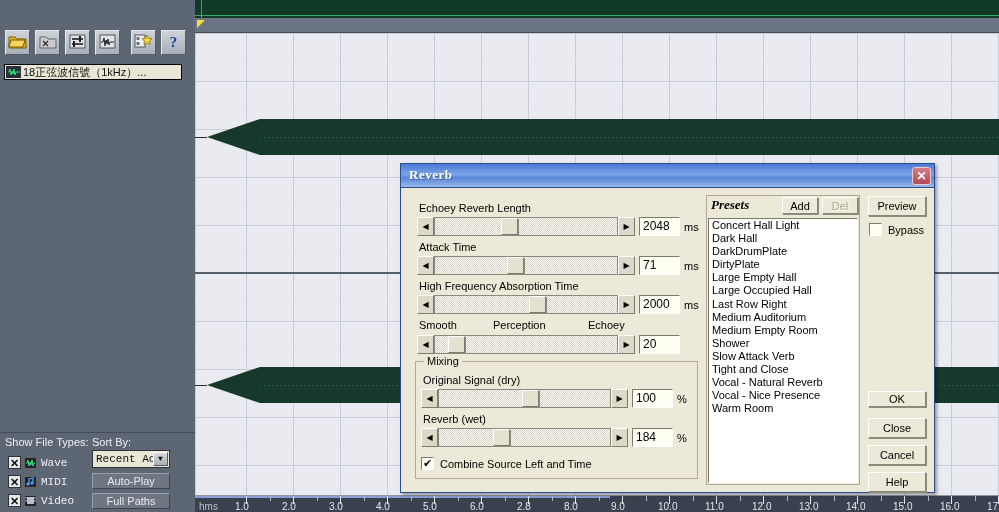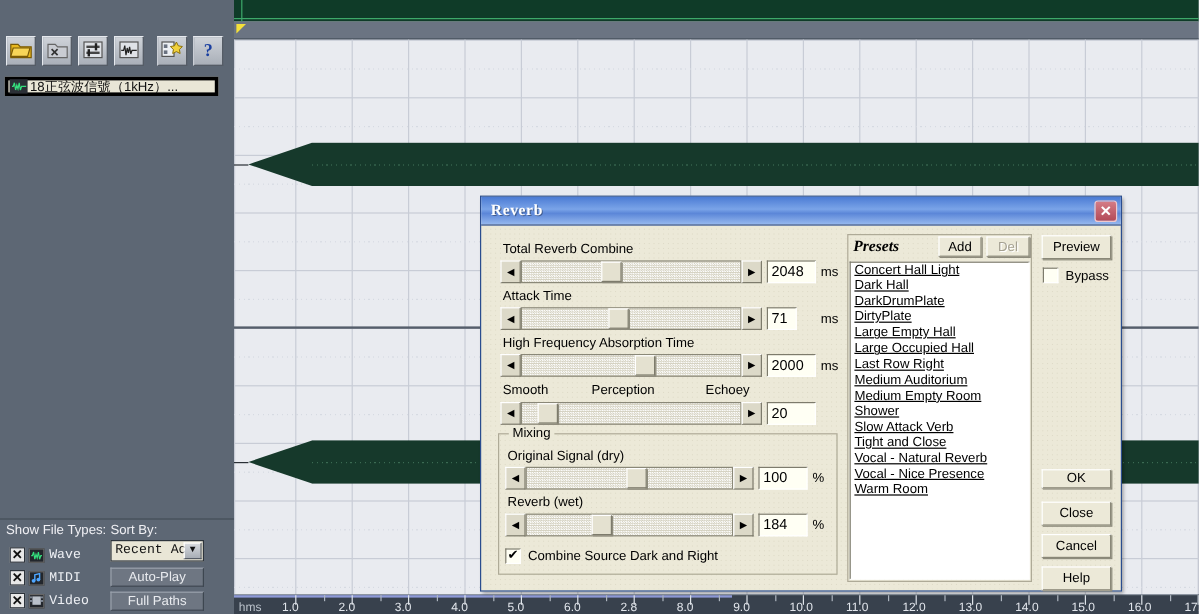--- a/index.html
+++ b/index.html
@@ -24,21 +24,21 @@
   .tool-strip{position:absolute;left:3px;top:30px;width:175px;height:28px;}
   .tbtn{
     position:absolute;top:0;width:25px;height:25px;
     background:linear-gradient(#cfd3d9,#a9afb8);
     border:1px solid #555c66;border-top-color:#e6e9ee;border-left-color:#e6e9ee;
     box-sizing:border-box;
   }
   .tbtn svg{display:block;margin:2px auto 0;}
   .filelist{
     position:absolute;left:4px;top:64px;width:178px;height:16px;
-    background:#e9e6d6;border:3px solid #000000;box-sizing:border-box;
+    background:#e9e6d6;border:1px solid #000000;box-sizing:border-box;
     display:flex;align-items:center;
   }
   .filelist .wfico{width:15px;height:12px;background:#2b2f36;margin:0 2px 0 1px;
     display:flex;align-items:center;justify-content:center;}
   .filelist .label{font-size:11px;color:#101010;white-space:nowrap;overflow:hidden;}
   .panel-sep{position:absolute;left:0;width:195px;height:1px;background:#434c57;}
   .bottom-block{position:absolute;left:0;top:434px;width:195px;height:78px;}
   .bl-label{position:absolute;font-size:11px;color:#f0f0f4;}
   .ftype-row{position:absolute;left:8px;width:80px;height:17px;display:flex;align-items:center;}
   .xbox{width:13px;height:13px;background:#e8e8e8;border:1px solid #2d343c;
@@ -386,38 +386,38 @@
 
 <div id="reverb-dialog">
 
   <div class="titlebar">
     <span class="ttl">Reverb</span>
     <div class="closebtn">✕</div>
   </div>
 
   <div class="dlg-body">
 
-    <div class="lbl" style="left:16px;top:13px;">Total Reverb Combine</div>
+    <div class="lbl" style="left:16px;top:13px;">Echoey Reverb Length</div>
     <div class="slider" style="left:14px;top:28px;width:218px;">
       <div class="track"></div>
       <div class="ab l">◀</div>
       <div class="ab r">▶</div>
       <div class="thumb" style="left:84px;"></div>
     </div>
     <div class="numbox" style="left:236px;top:28px;width:41px;">2048</div>
     <div class="unit" style="left:281px;top:32px;">ms</div>
 
     <div class="lbl" style="left:16px;top:52px;">Attack Time</div>
     <div class="slider" style="left:14px;top:67px;width:218px;">
       <div class="track"></div>
       <div class="ab l">◀</div>
       <div class="ab r">▶</div>
       <div class="thumb" style="left:90px;"></div>
     </div>
-    <div class="numbox" style="left:236px;top:67px;width:25px;">71</div>
+    <div class="numbox" style="left:236px;top:67px;width:41px;">71</div>
     <div class="unit" style="left:281px;top:71px;">ms</div>
 
     <div class="lbl" style="left:16px;top:91px;">High Frequency Absorption Time</div>
     <div class="slider" style="left:14px;top:106px;width:218px;">
       <div class="track"></div>
       <div class="ab l">◀</div>
       <div class="ab r">▶</div>
       <div class="thumb" style="left:112px;"></div>
     </div>
     <div class="numbox" style="left:236px;top:106px;width:41px;">2000</div>
@@ -452,27 +452,27 @@
     <div class="slider" style="left:18px;top:239px;width:207px;">
       <div class="track"></div>
       <div class="ab l">◀</div>
       <div class="ab r">▶</div>
       <div class="thumb" style="left:72px;"></div>
     </div>
     <div class="numbox" style="left:229px;top:239px;width:41px;">184</div>
     <div class="unit" style="left:274px;top:243px;">%</div>
 
     <div class="cbx" style="left:18px;top:268px;">✔</div>
-    <div class="lbl" style="left:37px;top:269px;">Combine Source Dark and Right</div>
+    <div class="lbl" style="left:37px;top:269px;">Combine Source Left and Time</div>
 
     <div class="presets-panel" style="left:303px;top:6px;width:154px;height:290px;"></div>
     <div class="presets-title" style="left:308px;top:8px;">Presets</div>
     <div class="btn" style="left:379px;top:8px;width:36px;height:17px;">Add</div>
     <div class="btn dis" style="left:419px;top:8px;width:36px;height:17px;">Del</div>
-    <div class="listbox" style="left:305px;top:29px;width:150px;height:265px;text-decoration:underline;" id="presets-list">
+    <div class="listbox" style="left:305px;top:29px;width:150px;height:265px;" id="presets-list">
         <div class="li">Concert Hall Light</div>
         <div class="li">Dark Hall</div>
         <div class="li">DarkDrumPlate</div>
         <div class="li">DirtyPlate</div>
         <div class="li">Large Empty Hall</div>
         <div class="li">Large Occupied Hall</div>
         <div class="li">Last Row Right</div>
         <div class="li">Medium Auditorium</div>
         <div class="li">Medium Empty Room</div>
         <div class="li">Shower</div>

